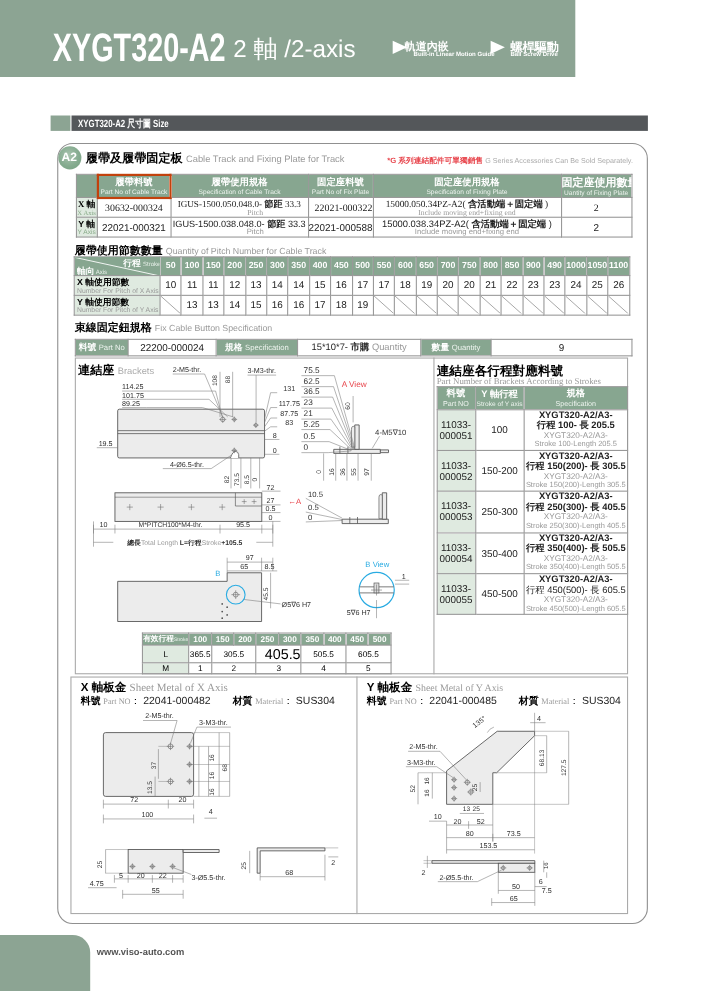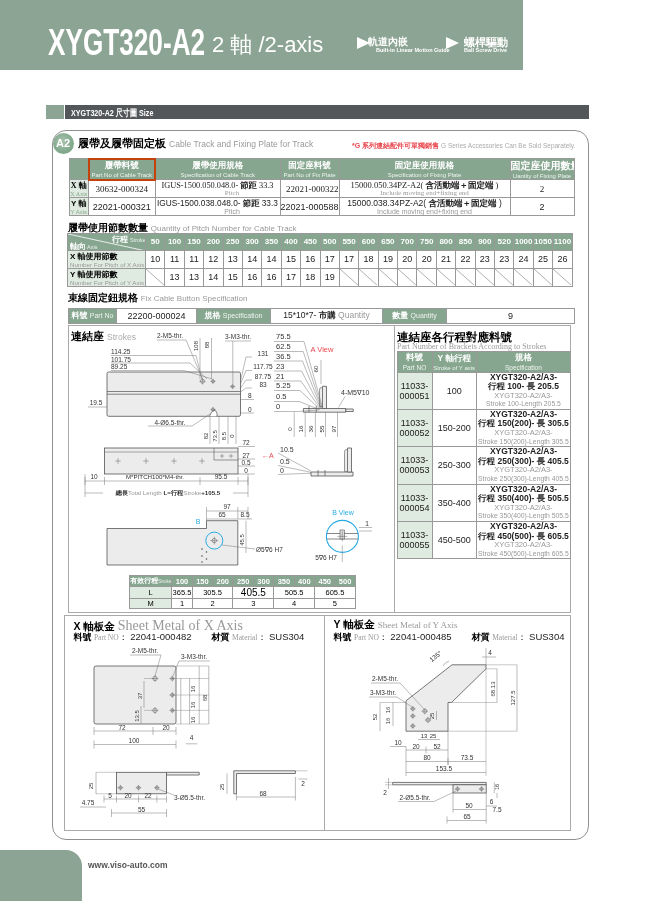--- a/index.html
+++ b/index.html
@@ -160,21 +160,21 @@
           <td class="gh" style="font-size:8px;font-weight:bold;">450</td>
           <td class="gh" style="font-size:8px;font-weight:bold;">500</td>
           <td class="gh" style="font-size:8px;font-weight:bold;">550</td>
           <td class="gh" style="font-size:8px;font-weight:bold;">600</td>
           <td class="gh" style="font-size:8px;font-weight:bold;">650</td>
           <td class="gh" style="font-size:8px;font-weight:bold;">700</td>
           <td class="gh" style="font-size:8px;font-weight:bold;">750</td>
           <td class="gh" style="font-size:8px;font-weight:bold;">800</td>
           <td class="gh" style="font-size:8px;font-weight:bold;">850</td>
           <td class="gh" style="font-size:8px;font-weight:bold;">900</td>
-          <td class="gh" style="font-size:8px;font-weight:bold;">520</td>
+          <td class="gh" style="font-size:8px;font-weight:bold;">490</td>
           <td class="gh" style="font-size:8px;font-weight:bold;">1000</td>
           <td class="gh" style="font-size:8px;font-weight:bold;">1050</td>
           <td class="gh" style="font-size:8px;font-weight:bold;">1100</td>
         </tr>
         <tr style="height:17px;">
           <td class="lg" style="padding-left:2px;">
             <div style="font-size:8px;font-weight:bold;">X 軸使用節數</div>
             <div style="font-size:6.2px;color:#999;margin-top:-1px;">Number For Pitch of X Axis</div>
           </td>
           <td style="text-align:center;font-size:9px;color:#222;">10</td>
@@ -303,21 +303,21 @@
 <td style="border:1px solid #999;text-align:center;font-size:8.5px;color:#222;">15*10*7- <b>市購</b> <span style="color:#999;">Quantity</span></td>
 <td class="gh" style="border:1px solid #999;font-size:8px;"><b>數量</b> <span class="en" style="font-size:7px;">Quantity</span></td>
 <td style="border:1px solid #999;text-align:center;font-size:9px;color:#222;">9</td>
 </tr>
 </tbody>
     </table>
 </div>
 
 <div class="abs" style="left:67.5px;top:325px;width:503.5px;height:288px;border:1px solid #aaa;"></div>
 <div class="abs" style="left:394px;top:325px;width:1px;height:288px;background:#aaa;"></div>
-<div class="abs" style="left:71px;top:329px;font-size:11px;"><b>連結座</b> <span style="color:#aaa;font-size:8.5px;">Strokes</span></div>
+<div class="abs" style="left:71px;top:329px;font-size:11px;"><b>連結座</b> <span style="color:#aaa;font-size:8.5px;">Brackets</span></div>
 
 <div class="abs" style="left:397px;top:330px;font-size:11.5px;font-weight:bold;">連結座各行程對應料號</div>
 <div class="abs" style="left:397px;top:342px;font-size:8px;color:#999;font-family:'Liberation Serif',serif;">Part Number of Brackets According to Strokes</div>
 
 <div class="abs" id="rt" style="left:396.5px;top:350.5px;">
     <table style="width:173.5px;" class="t2">
       <colgroup>
         <col style="width:35px;">
         <col style="width:44.4px;">
         <col style="width:94.1px;">
@@ -390,21 +390,21 @@
           </td>
         </tr>
         <tr style="height:37.3px;">
           <td class="lg" style="text-align:center;font-size:9px;color:#222;">
             <div>11033-</div>
             <div>000055</div>
           </td>
           <td style="text-align:center;font-size:9px;color:#222;">450-500</td>
           <td style="text-align:center;">
             <div style="font-size:8.5px;line-height:9.6px;font-weight:bold;color:#222;">XYGT320-A2/A3-</div>
-            <div style="font-size:8.5px;line-height:9.6px;font-weight:bold;color:#222;">行程 450(500)- 長 605.5</div>
+            <div style="font-size:8.5px;line-height:9.6px;font-weight:normal;color:#222;">行程 450(500)- 長 605.5</div>
             <div style="font-size:7.5px;line-height:8.6px;color:#999;">XYGT320-A2/A3-</div>
             <div style="font-size:6.8px;line-height:8.6px;color:#999;">Stroke 450(500)-Length 605.5</div>
           </td>
         </tr>
       </tbody>
     </table>
   </div>
 
 <div class="abs" id="st" style="left:129px;top:575px;">
     <table style="width:226px;" class="t2">
@@ -430,39 +430,39 @@
           <td class="gh" style="font-size:7.5px;font-weight:bold;border-left:1px solid #fff;padding:0;">300</td>
           <td class="gh" style="font-size:7.5px;font-weight:bold;border-left:1px solid #fff;padding:0;">350</td>
           <td class="gh" style="font-size:7.5px;font-weight:bold;border-left:1px solid #fff;padding:0;">400</td>
           <td class="gh" style="font-size:7.5px;font-weight:bold;border-left:1px solid #fff;padding:0;">450</td>
           <td class="gh" style="font-size:7.5px;font-weight:bold;border-left:1px solid #fff;padding:0;">500</td>
         </tr>
         <tr style="height:9.7px;">
           <td class="lg" style="text-align:center;font-size:7.5px;padding:0;">L</td>
           <td style="text-align:center;font-size:7.5px;padding:0;">365.5</td>
           <td colspan="2" style="text-align:center;font-size:7.5px;padding:0;">305.5</td>
-          <td colspan="2" style="text-align:center;font-size:10px;padding:0;">405.5</td>
+          <td colspan="2" style="text-align:right;font-size:13px;padding:0;">405.5</td>
           <td colspan="2" style="text-align:center;font-size:7.5px;padding:0;">505.5</td>
           <td colspan="2" style="text-align:center;font-size:7.5px;padding:0;">605.5</td>
         </tr>
         <tr style="height:9.7px;">
           <td class="lg" style="text-align:center;font-size:7.5px;padding:0;">M</td>
           <td style="text-align:center;font-size:7.5px;padding:0;">1</td>
           <td colspan="2" style="text-align:center;font-size:7.5px;padding:0;">2</td>
           <td colspan="2" style="text-align:center;font-size:7.5px;padding:0;">3</td>
           <td colspan="2" style="text-align:center;font-size:7.5px;padding:0;">4</td>
           <td colspan="2" style="text-align:center;font-size:7.5px;padding:0;">5</td>
         </tr>
       </tbody>
     </table>
   </div>
 
 <div class="abs" style="left:63.8px;top:614.6px;width:507.2px;height:216.4px;border:1px solid #aaa;"></div>
 <div class="abs" style="left:324px;top:614.6px;width:1px;height:216.4px;background:#aaa;"></div>
-<div class="abs" style="left:73.4px;top:618px;font-size:10.5px;"><b>X 軸板金</b> <span style="color:#999;font-size:14px;font-family:'Liberation Serif',serif;margin-top:47px;">Sheet Metal of X Axis</span></div>
+<div class="abs" style="left:73.4px;top:618px;font-size:10.5px;"><b>X 軸板金</b> <span style="color:#999;font-size:10px;font-family:'Liberation Serif',serif;margin-top:47px;">Sheet Metal of X Axis</span></div>
 <div class="abs" style="left:73.4px;top:630.5px;font-size:9px;"><b>料號</b> <span style="color:#999;font-size:7.5px;font-family:'Liberation Serif',serif;">Part NO</span>： <span style="color:#222;font-size:9.5px;">22041-000482</span>&nbsp;&nbsp;&nbsp;&nbsp;&nbsp;&nbsp;&nbsp;&nbsp;<b>材質</b> <span style="color:#999;font-size:7.5px;font-family:'Liberation Serif',serif;">Material</span>： <span style="color:#222;font-size:9.5px;">SUS304</span></div>
 <div class="abs" style="left:333.5px;top:618px;font-size:10.5px;"><b>Y 軸板金</b> <span style="color:#999;font-size:9px;font-family:'Liberation Serif',serif;">Sheet Metal of Y Axis</span></div>
 <div class="abs" style="left:333.5px;top:630.5px;font-size:9px;"><b>料號</b> <span style="color:#999;font-size:7.5px;font-family:'Liberation Serif',serif;">Part NO</span>： <span style="color:#222;font-size:9.5px;">22041-000485</span>&nbsp;&nbsp;&nbsp;&nbsp;&nbsp;&nbsp;&nbsp;&nbsp;<b>材質</b> <span style="color:#999;font-size:7.5px;font-family:'Liberation Serif',serif;">Material</span>： <span style="color:#222;font-size:9.5px;">SUS304</span></div>
 
 <div class="abs" style="left:0;top:850px;width:82px;height:51px;background:#8ca493;border-radius:0 16px 0 0;"></div>
 <div class="abs" style="left:88px;top:860px;font-size:8.5px;font-weight:bold;color:#555;">www.viso-auto.com</div>
 
 <svg class="abs" style="left:0;top:0;" width="650" height="901" viewBox="0 0 650 901" id="dwg">
 <rect x="107" y="372" width="133.5" height="44.3" rx="1.5" fill="#ececec" stroke="#555" stroke-width="0.8"></rect>
 <line x1="107" y1="391.5" x2="240.5" y2="391.5" stroke="#555" stroke-width="0.7"></line>

